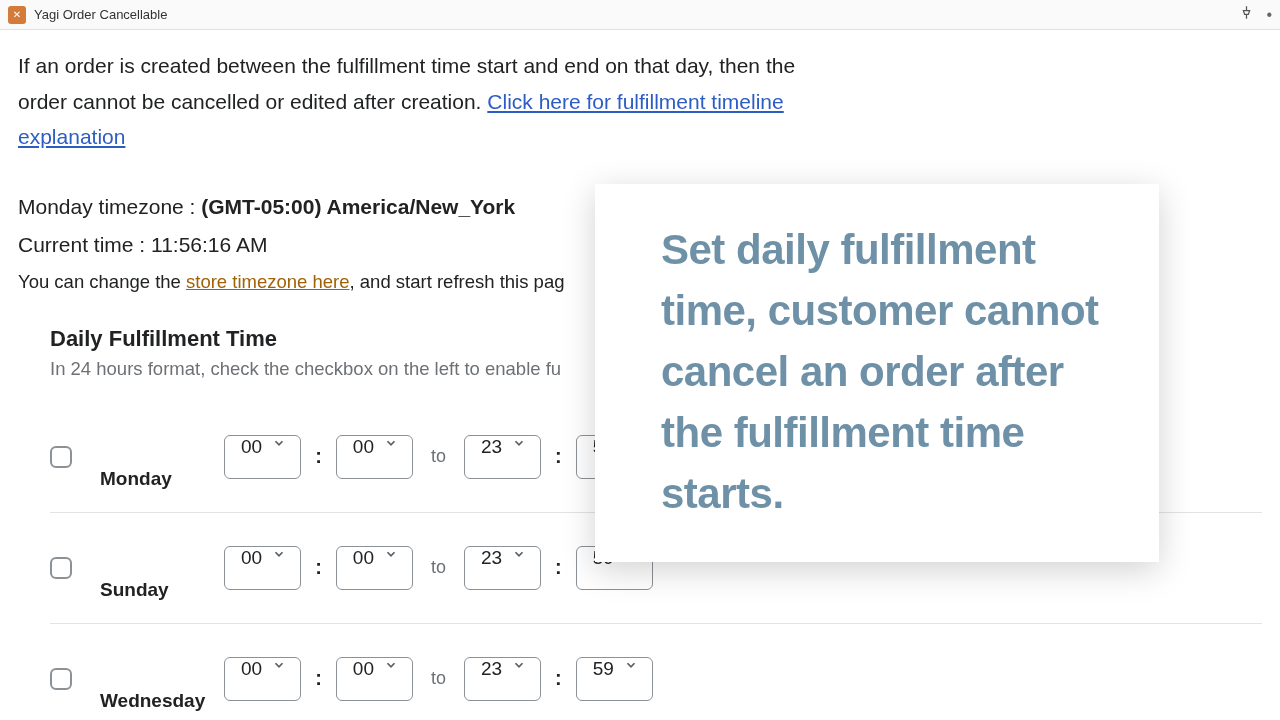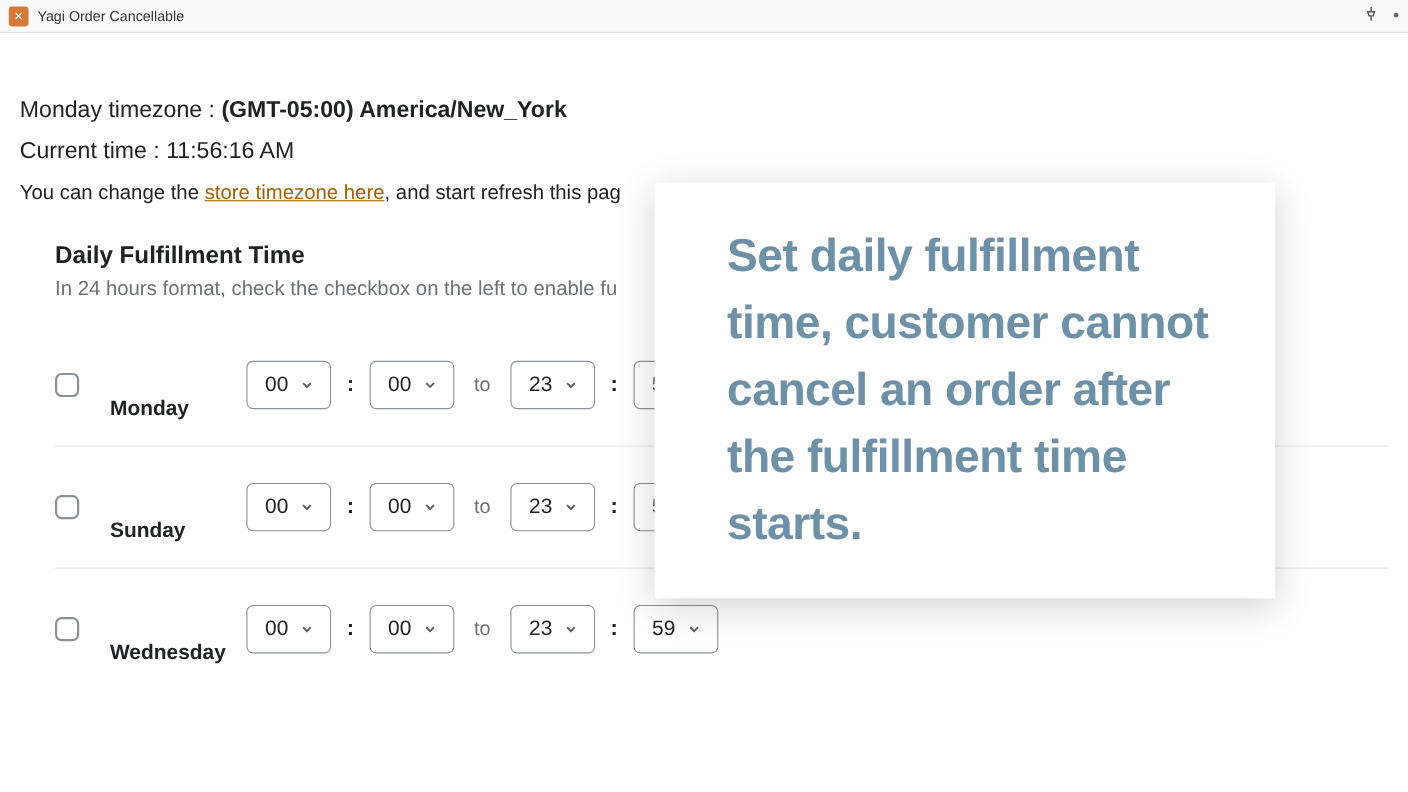--- a/index.html
+++ b/index.html
@@ -106,21 +106,21 @@
 .day-label {
   font-size: 19px;
   font-weight: 600;
   width: 110px;
   margin-left: 14px;
   margin-top: 44px;
 }
 .select-wrap {
   position: relative;
   display: flex;
-  align-items: center;
+  align-items: flex-start;
   border: 1px solid #8c9196;
   border-radius: 6px;
   height: 44px;
   padding: 0 14px 0 16px;
   background: #fff;
   cursor: pointer;
   gap: 10px;
 }
 .select-wrap .val {
   font-size: 19px;
@@ -135,21 +135,21 @@
   font-weight: 600;
   color: #202223;
 }
 .to-text {
   font-size: 18px;
   color: #6d7175;
   margin: 0 4px;
 }
 .overlay {
   position: absolute;
-  top: 166px;
+  top: 184px;
   left: 595px;
   width: 564px;
   background: #fff;
   box-shadow: 0 8px 32px rgba(0,0,0,0.18);
   padding: 36px 44px 38px 66px;
 }
 .overlay p {
   font-size: 42px;
   line-height: 1.45;
   font-weight: 600;
@@ -167,20 +167,23 @@
   <div class="spacer"></div>
   <div class="pin-icon">
     <svg width="15" height="15" viewBox="0 0 24 24" fill="none" stroke="#555" stroke-width="2">
         <path d="M12 2 L12 9 M7 9 L17 9 L15 15 L9 15 Z M12 15 L12 22"></path>
       </svg>
   </div>
   <div class="more-icon">•</div>
 </div>
 
 <div class="content">
+  <p class="intro">
+    <span>If an order is created between the fulfillment time start and end on that day, then the order cannot be cancelled or edited after creation. </span><a href="#">Click here for fulfillment timeline explanation</a>
+  </p>
 
   <div class="tz-block">
     <div class="tz-line">
       <span>Monday timezone : </span><span class="bold">(GMT-05:00) America/New_York</span>
     </div>
     <div class="tz-line">
       <span>Current time : </span><span>11:56:16 AM</span>
     </div>
     <div class="hint">
       <span>You can change the </span><a href="#">store timezone here</a><span>, and start refresh this pag</span>

